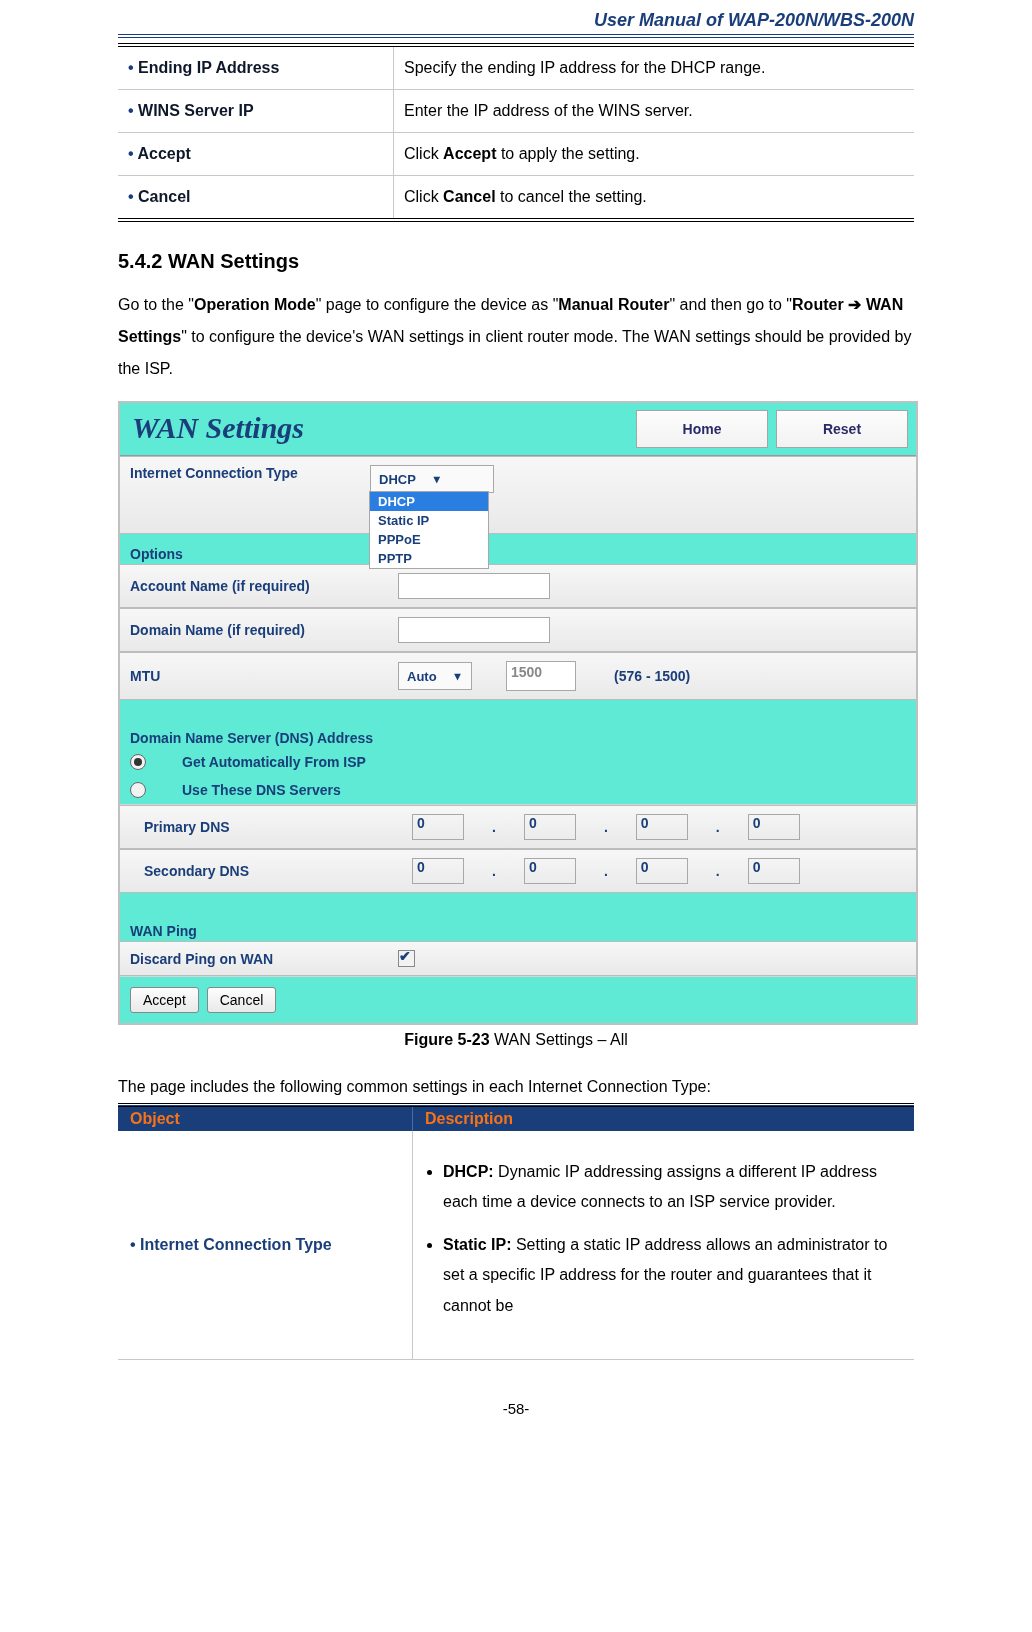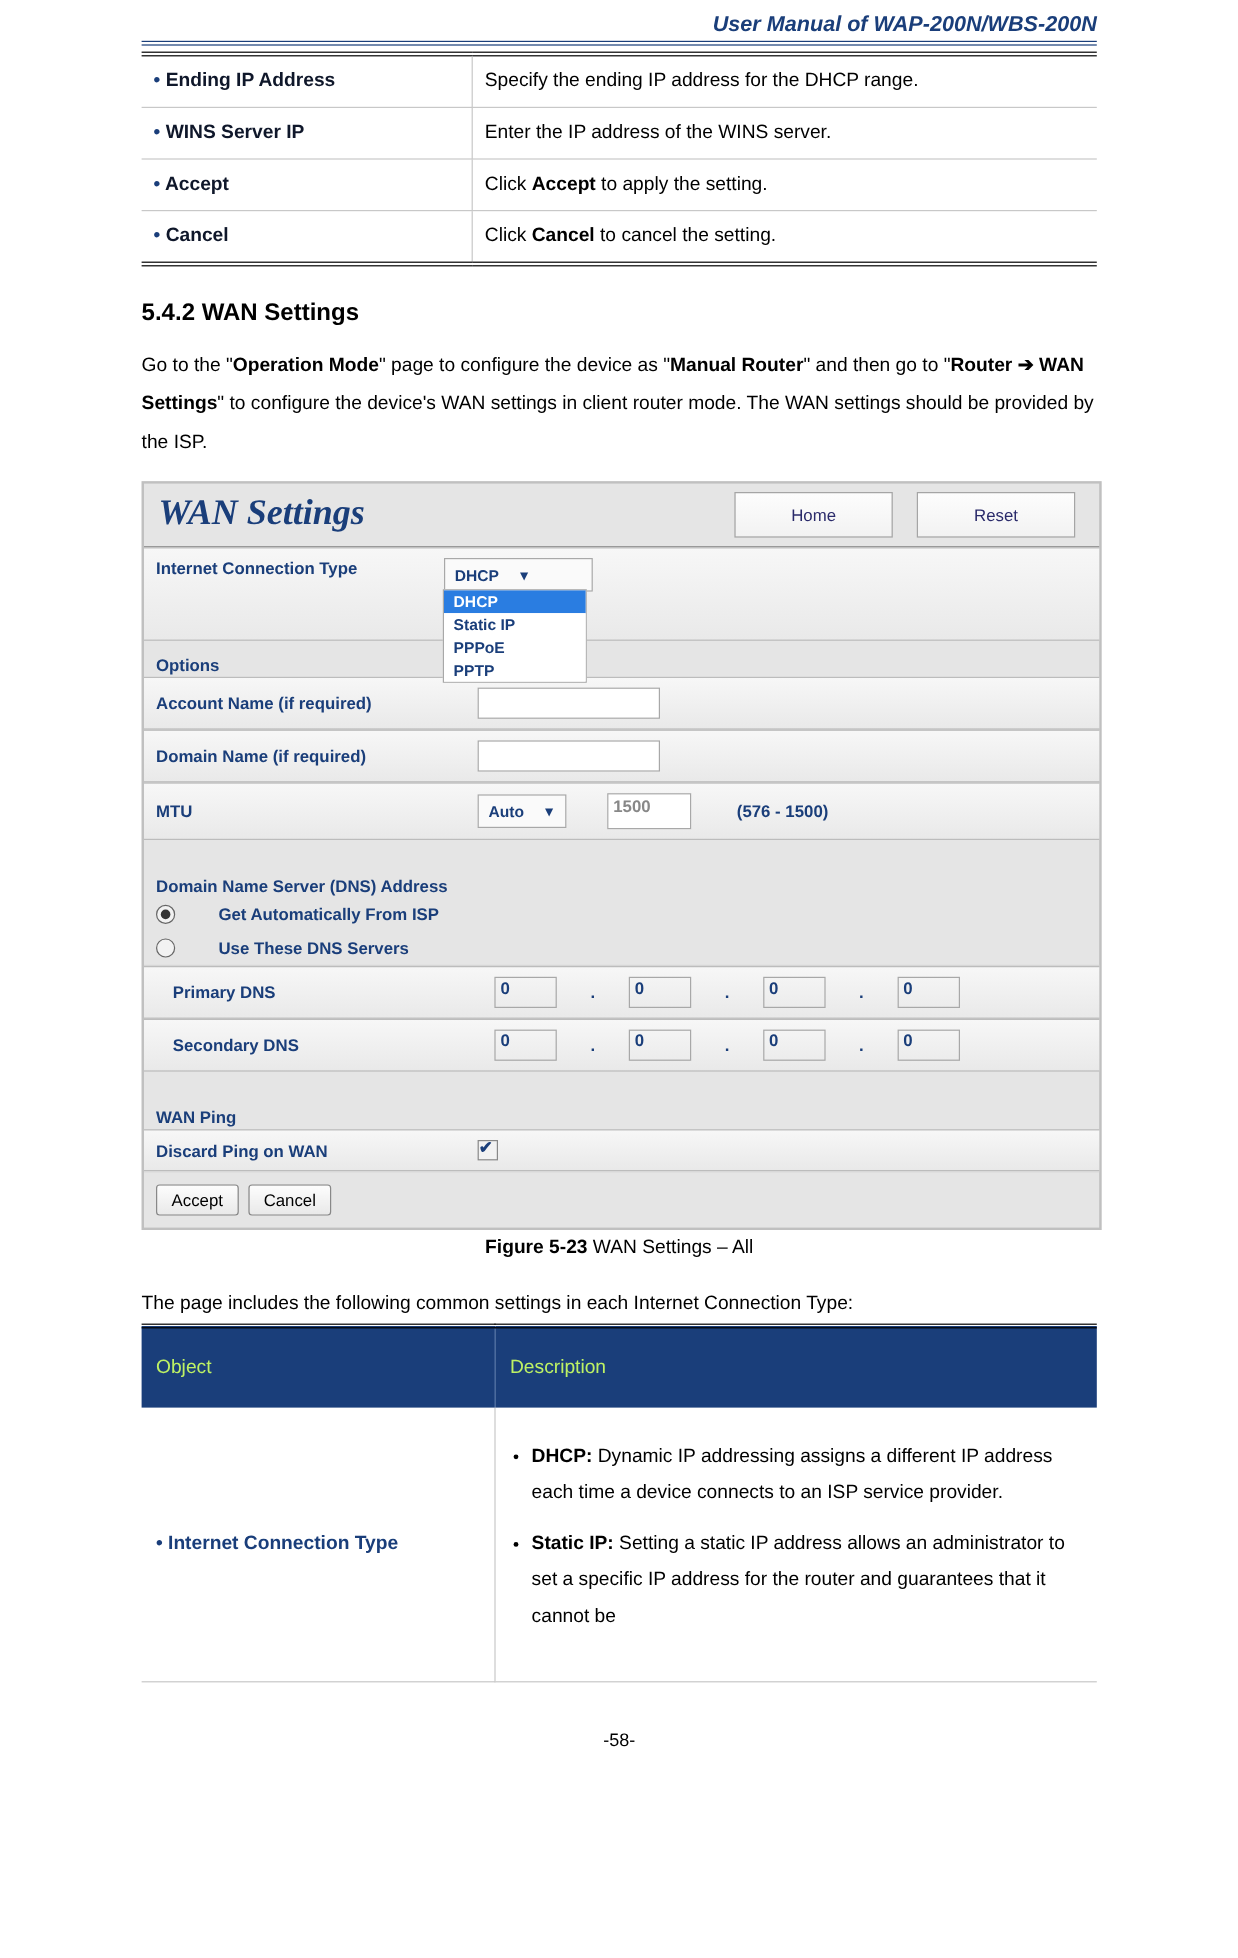--- a/index.html
+++ b/index.html
@@ -60,21 +60,21 @@
     margin: 28px 0 15px 0;
   }
   .explain {
     line-height: 2;
     font-size: 16px;
   }
   .screenshot {
     width: 796px;
     margin: 8px auto 0 auto;
     border: 2px solid #c0c0c0;
-    background: #e5e5e5;
+    background: #5eead4;
     font-family: Verdana, Arial, sans-serif;
     font-size: 14px;
   }
   .ss-top {
     display: flex;
     justify-content: space-between;
     align-items: center;
     border-bottom: 1px solid #999;
   }
   .ss-title {
@@ -89,22 +89,22 @@
     display: flex;
   }
   .top-btn {
     width: 130px;
     height: 36px;
     border: 1px solid #a5a5a5;
     background: linear-gradient(#fdfdfd,#f2f2f2);
     display: flex;
     align-items: center;
     justify-content: center;
-    margin-right: 20px;
-    font-weight: normal;
+    margin-right: 8px;
+    font-weight: bold;
     color: #2a2a6a;
     font-family: Verdana, sans-serif;
   }
   .ss-row {
     display: flex;
     align-items: center;
     padding: 6px 10px;
     border-bottom: 1px solid #d6d6d6;
     gap: 28px;
   }
@@ -181,24 +181,24 @@
     background: linear-gradient(#fdfdfd,#e9e9e9);
     padding: 4px 12px;
     font-size: 14px;
     border-radius: 3px;
     margin: 10px 4px 10px 10px;
   }
   .fig-caption { text-align:center; margin:6px 0 22px 0; }
   table.param2 { width:100%; border-collapse: collapse; }
   table.param2 th {
     background: #1a3e7a;
-    color: #bef264;
+    color: #f97316;
     text-align: left;
-    padding: 24px 12px;
-    font-weight: normal;
+    padding: 3px 12px;
+    font-weight: bold;
   }
   table.param2 th:first-child { border-right: 1px solid #4a6aa0; width:270px; }
   table.param2 td {
     padding: 26px 12px;
     border-bottom: 1px solid #c8c8c8;
     vertical-align: top;
   }
   table.param2 td.obj { color:#1a3e7a; font-weight:bold; border-right:1px solid #c8c8c8; vertical-align: middle; }
   .top-rule { border-top: 4px double #000; }
   ul.desc { list-style: disc; padding-left: 18px; margin:0; }

